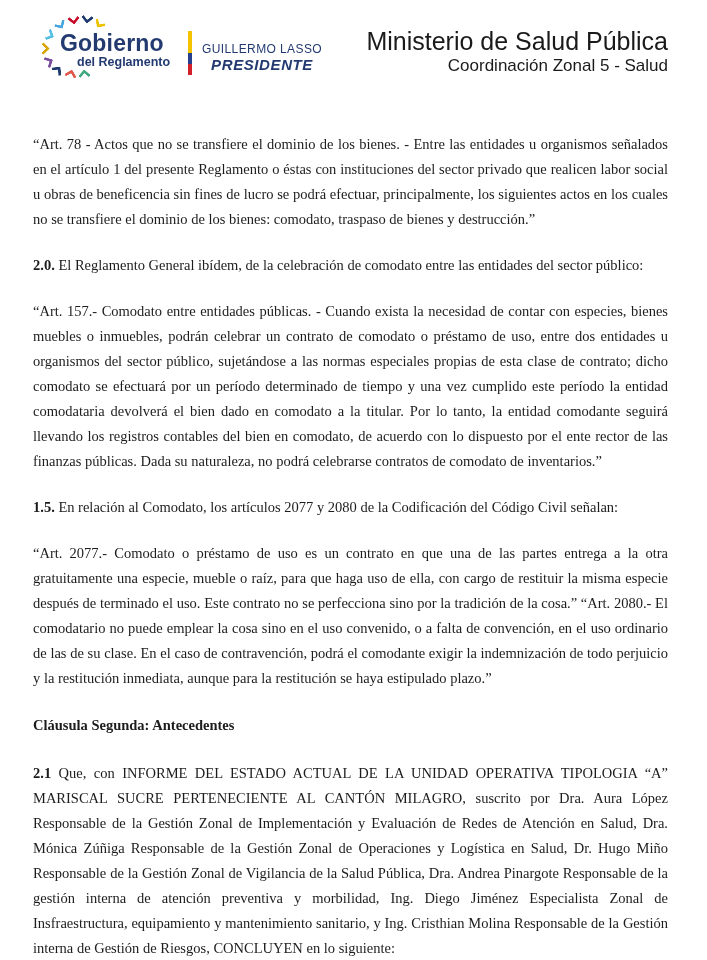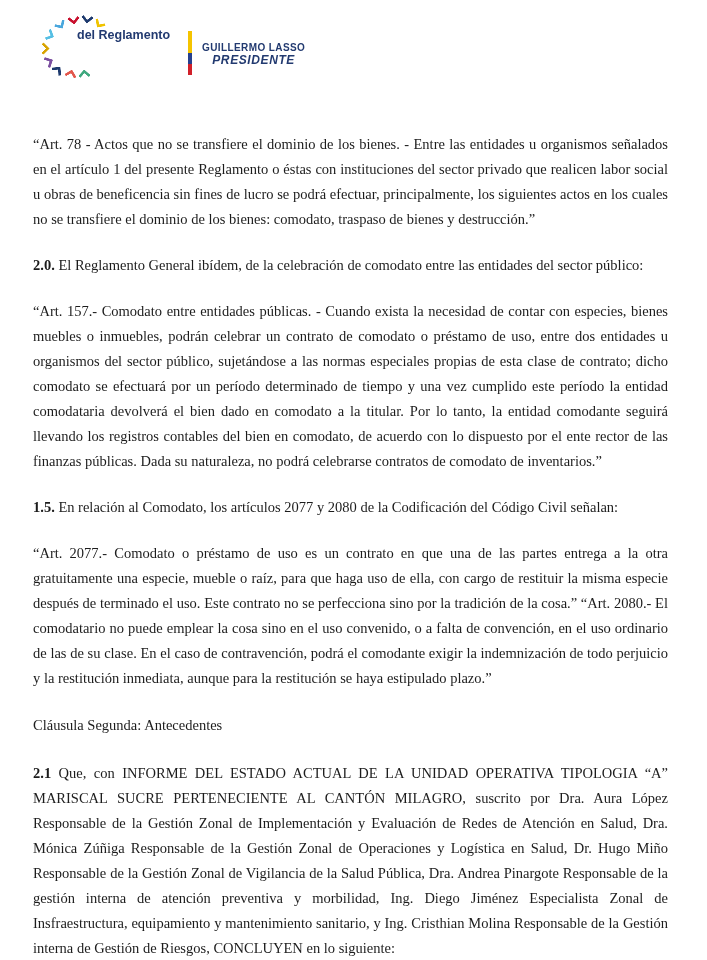--- a/index.html
+++ b/index.html
@@ -39,34 +39,34 @@
   .logo-sub   { font-size:12.5px; font-weight:bold; margin-left:17px; margin-top:-2px; }
 
   .flag-bar { position:absolute; left:188px; top:31px; width:4px; height:44px;
               display:flex; flex-direction:column; }
   .flag-seg:nth-child(1){ flex:2; }
   .flag-seg:nth-child(2){ flex:1; }
   .flag-seg:nth-child(3){ flex:1; }
 
   .president { position:absolute; left:202px; top:42px; text-align:center;
                font-family:"Liberation Sans", sans-serif; }
-  .president-name  { font-size:10px; font-weight:bold; letter-spacing:0.4px; }
-  .president-title { font-size:12px; font-weight:bold; font-style:italic; letter-spacing:0.6px; }
+  .president-name  { font-size:12px; font-weight:normal; letter-spacing:0.4px; }
+  .president-title { font-size:15px; font-weight:bold; font-style:italic; letter-spacing:0.6px; }
 
   .ministry { position:absolute; right:39px; top:27px; text-align:right;
               font-family:"Liberation Sans", sans-serif; color:#1a1a1a; }
   .ministry-name { font-size:25px; line-height:28px; }
   .ministry-dept { font-size:17px; line-height:22px; }
 
   
   .doc-body { margin:14px 39px 0 33px; font-size:14.5px; line-height:25px;
               text-align:justify; color:#1c1c1c; }
   .para { margin-bottom:21px; }
   .para.gap-lg { margin-top:8px; }
-  .section-heading { font-weight:normal; margin-top:22px; margin-bottom:23px; }
+  .section-heading { font-weight:bold; margin-top:22px; margin-bottom:23px; }
   .lead-bold { font-weight:bold; }
   .uppercase-run {  }
 </style>
 </head>
 <body>
 
 <div class="header">
 
   <div class="logo-mark">
     <span class="chev" style="border-color: rgb(74, 167, 221);"></span>
@@ -75,34 +75,39 @@
     <span class="chev" style="border-color: rgb(240, 195, 0);"></span>
     <span class="chev" style="border-color: rgb(86, 191, 228);"></span>
     <span class="chev" style="border-color: rgb(217, 164, 0);"></span>
     <span class="chev" style="border-color: rgb(123, 79, 160);"></span>
     <span class="chev" style="border-color: rgb(30, 58, 110);"></span>
     <span class="chev" style="border-color: rgb(226, 87, 76);"></span>
     <span class="chev" style="border-color: rgb(63, 168, 126);"></span>
   </div>
 
   <div class="logo-text" style="color: rgb(34, 58, 112);">
+    <div class="logo-title">Gobierno</div>
     <div class="logo-sub">del Reglamento</div>
   </div>
 
   <div class="flag-bar">
     <span class="flag-seg" style="background: rgb(245, 196, 0);"></span>
     <span class="flag-seg" style="background: rgb(38, 64, 143);"></span>
     <span class="flag-seg" style="background: rgb(209, 32, 42);"></span>
   </div>
 
   <div class="president" style="color: rgb(34, 58, 112);">
     <div class="president-name">GUILLERMO LASSO</div>
     <div class="president-title">PRESIDENTE</div>
   </div>
 
+  <div class="ministry">
+    <div class="ministry-name">Ministerio de Salud Pública</div>
+    <div class="ministry-dept">Coordinación Zonal 5 - Salud</div>
+  </div>
 </div>
 
 <div class="doc-body">
 
   <p class="para">“Art. 78 - Actos que no se transfiere el dominio de los bienes. - Entre las entidades u organismos señalados en el artículo 1 del presente Reglamento o éstas con instituciones del sector privado que realicen labor social u obras de beneficencia sin fines de lucro se podrá efectuar, principalmente, los siguientes actos en los cuales no se transfiere el dominio de los bienes: comodato, traspaso de bienes y destrucción.”</p>
 
   <p class="para"><span class="lead-bold">2.0.</span><span> El Reglamento General ibídem, de la celebración de comodato entre las entidades del sector público:</span></p>
 
   <p class="para">“Art. 157.- Comodato entre entidades públicas. - Cuando exista la necesidad de contar con especies, bienes muebles o inmuebles, podrán celebrar un contrato de comodato o préstamo de uso, entre dos entidades u organismos del sector público, sujetándose a las normas especiales propias de esta clase de contrato; dicho comodato se efectuará por un período determinado de tiempo y una vez cumplido este período la entidad comodataria devolverá el bien dado en comodato a la titular. Por lo tanto, la entidad comodante seguirá llevando los registros contables del bien en comodato, de acuerdo con lo dispuesto por el ente rector de las finanzas públicas. Dada su naturaleza, no podrá celebrarse contratos de comodato de inventarios.”</p>
 

